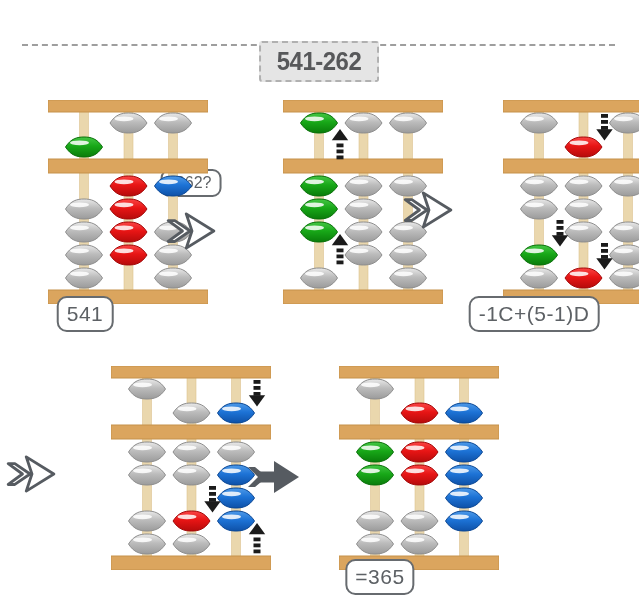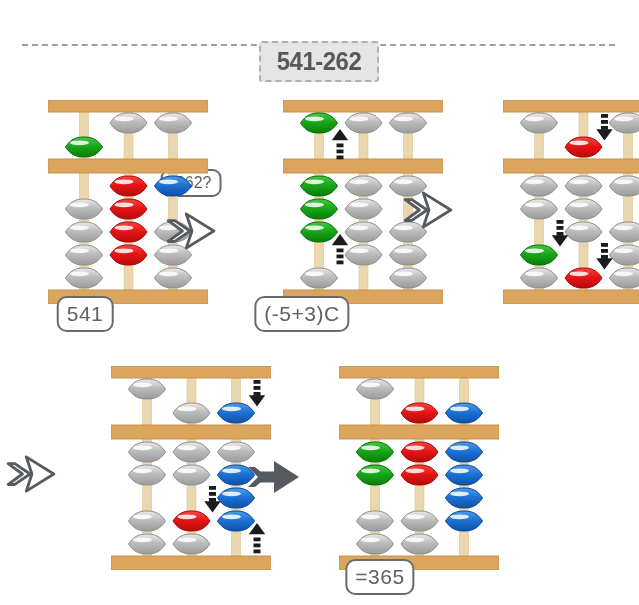--- a/index.html
+++ b/index.html
@@ -778,21 +778,21 @@
           <path d="M 106.5,155
     C 112,146.5 118,145 125,145
     C 132,145 138,146.5 143.5,155
     C 138,163.5 132,165 125,165
     C 118,165 112,163.5 106.5,155 Z" fill="url(#bg-blue)" stroke="#0b4794" stroke-width="1"></path>
           <ellipse cx="120.5" cy="150.8" rx="9.5" ry="2.4" fill="#ffffff" opacity="0.85"></ellipse>
         </g>
       </svg></figure>
 
   <div class="step-label" id="label-0">541</div>
-  <div class="step-label" id="label-1">(-5+3)C</div>
+  <div class="step-label" id="label-2">-1C+(5-1)D</div>
   <div class="step-label" id="label-4">=365</div>
 
   <svg class="step-arrow" id="arrow-1" viewBox="0 0 52 40">
     <polygon class="oa" points="2,9 9,9 25,20 9,31 2,31 17,20"></polygon>
     <polygon class="oa" points="21,2 50,20 21,38 27,20"></polygon>
   </svg>
   <svg class="step-arrow" id="arrow-2" viewBox="0 0 52 40">
     <polygon class="oa" points="2,9 9,9 25,20 9,31 2,31 17,20"></polygon>
     <polygon class="oa" points="21,2 50,20 21,38 27,20"></polygon>
   </svg>

